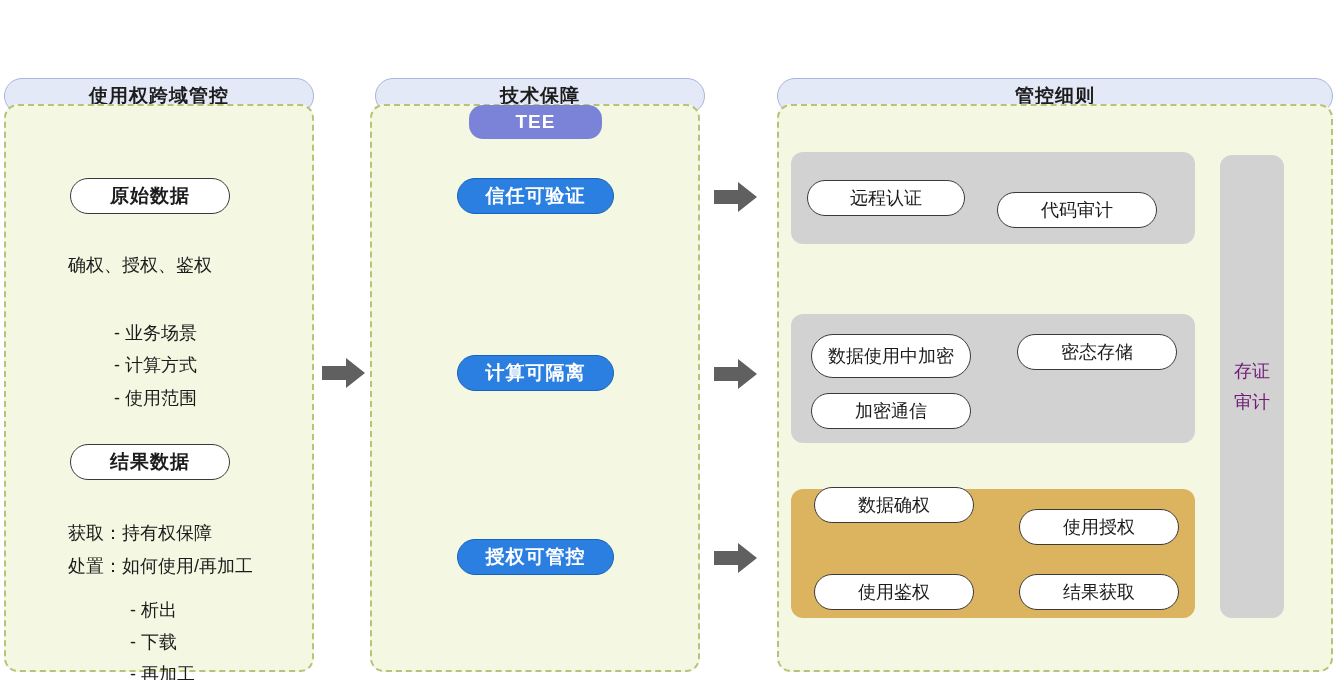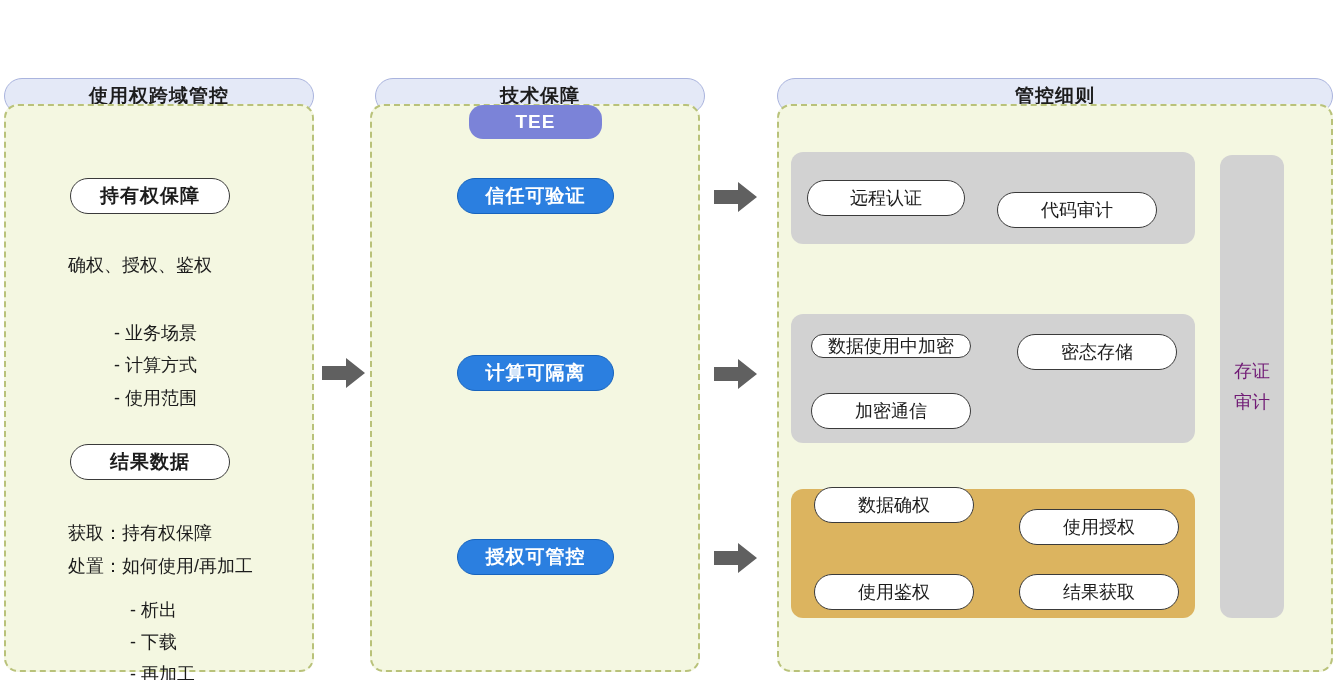--- a/index.html
+++ b/index.html
@@ -132,21 +132,21 @@
 <body>
 
 <div class="header-pill" style="left:4px; top:38px; width:310px;">
   <span>使用权跨域管控</span>
 </div>
 
 <div class="dashed-box" style="left:4px; top:104px; width:310px; height:568px;">
 </div>
 
 <div class="outline-pill bold" style="left:70px; top:178px; width:160px; height:36px;">
-  <span>持有权保障</span>
+  <span>原始数据</span>
 </div>
 
 <div class="plain-text" style="left:58px; top:232px;">
   <span>确权、授权、鉴权</span>
 </div>
 
 <div class="plain-text" style="left:104px; top:300px;">
   <span>- 业务场景</span>
 </div>
 <div class="plain-text" style="left:104px; top:332px;">
@@ -233,21 +233,21 @@
 </div>
 <div class="outline-pill" style="left:807px; top:180px; width:158px; height:36px;">
   <span>远程认证</span>
 </div>
 <div class="outline-pill" style="left:997px; top:192px; width:160px; height:36px;">
   <span>代码审计</span>
 </div>
 
 <div class="group-panel gray" style="left:791px; top:314px; width:404px; height:129px;">
 </div>
-<div class="outline-pill" style="left:811px; top:334px; width:160px; height:24px;text-align:right;">
+<div class="outline-pill" style="left:811px; top:334px; width:160px; height:44px;text-align:right;">
   <span>数据使用中加密</span>
 </div>
 <div class="outline-pill" style="left:1017px; top:334px; width:160px; height:36px;">
   <span>密态存储</span>
 </div>
 <div class="outline-pill" style="left:811px; top:393px; width:160px; height:36px;">
   <span>加密通信</span>
 </div>
 
 <div class="group-panel gold" style="left:791px; top:489px; width:404px; height:129px;">

